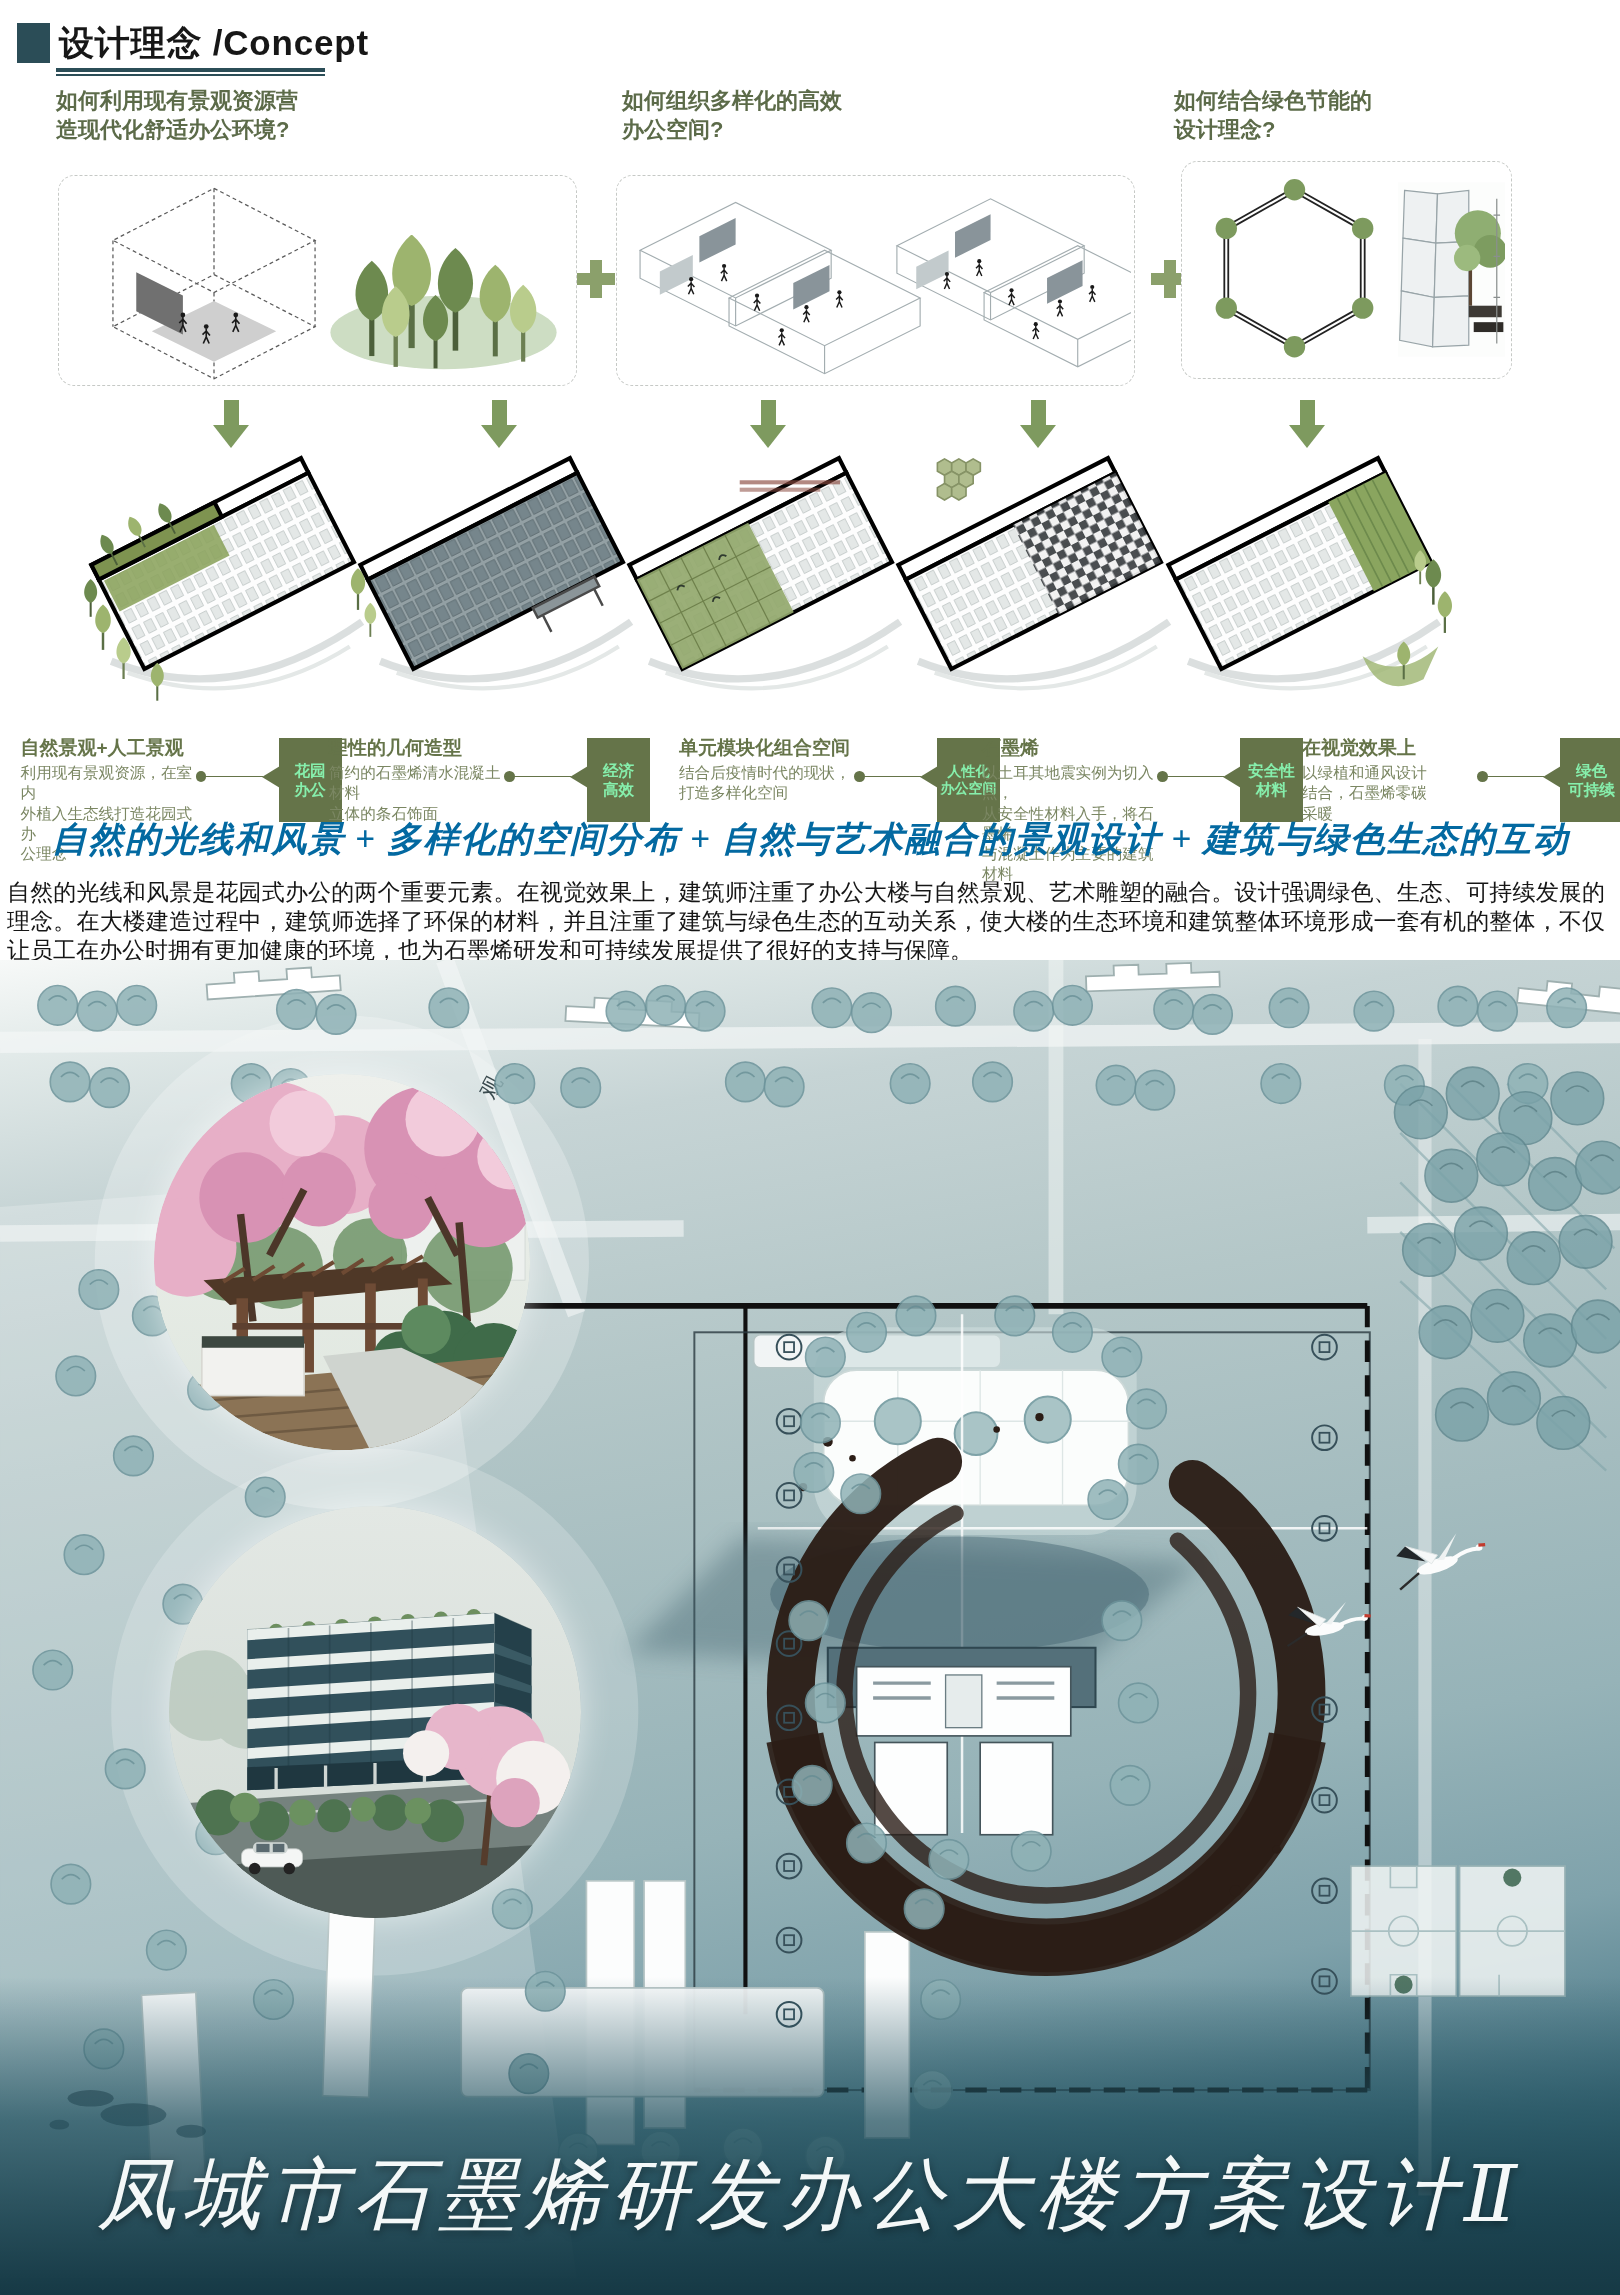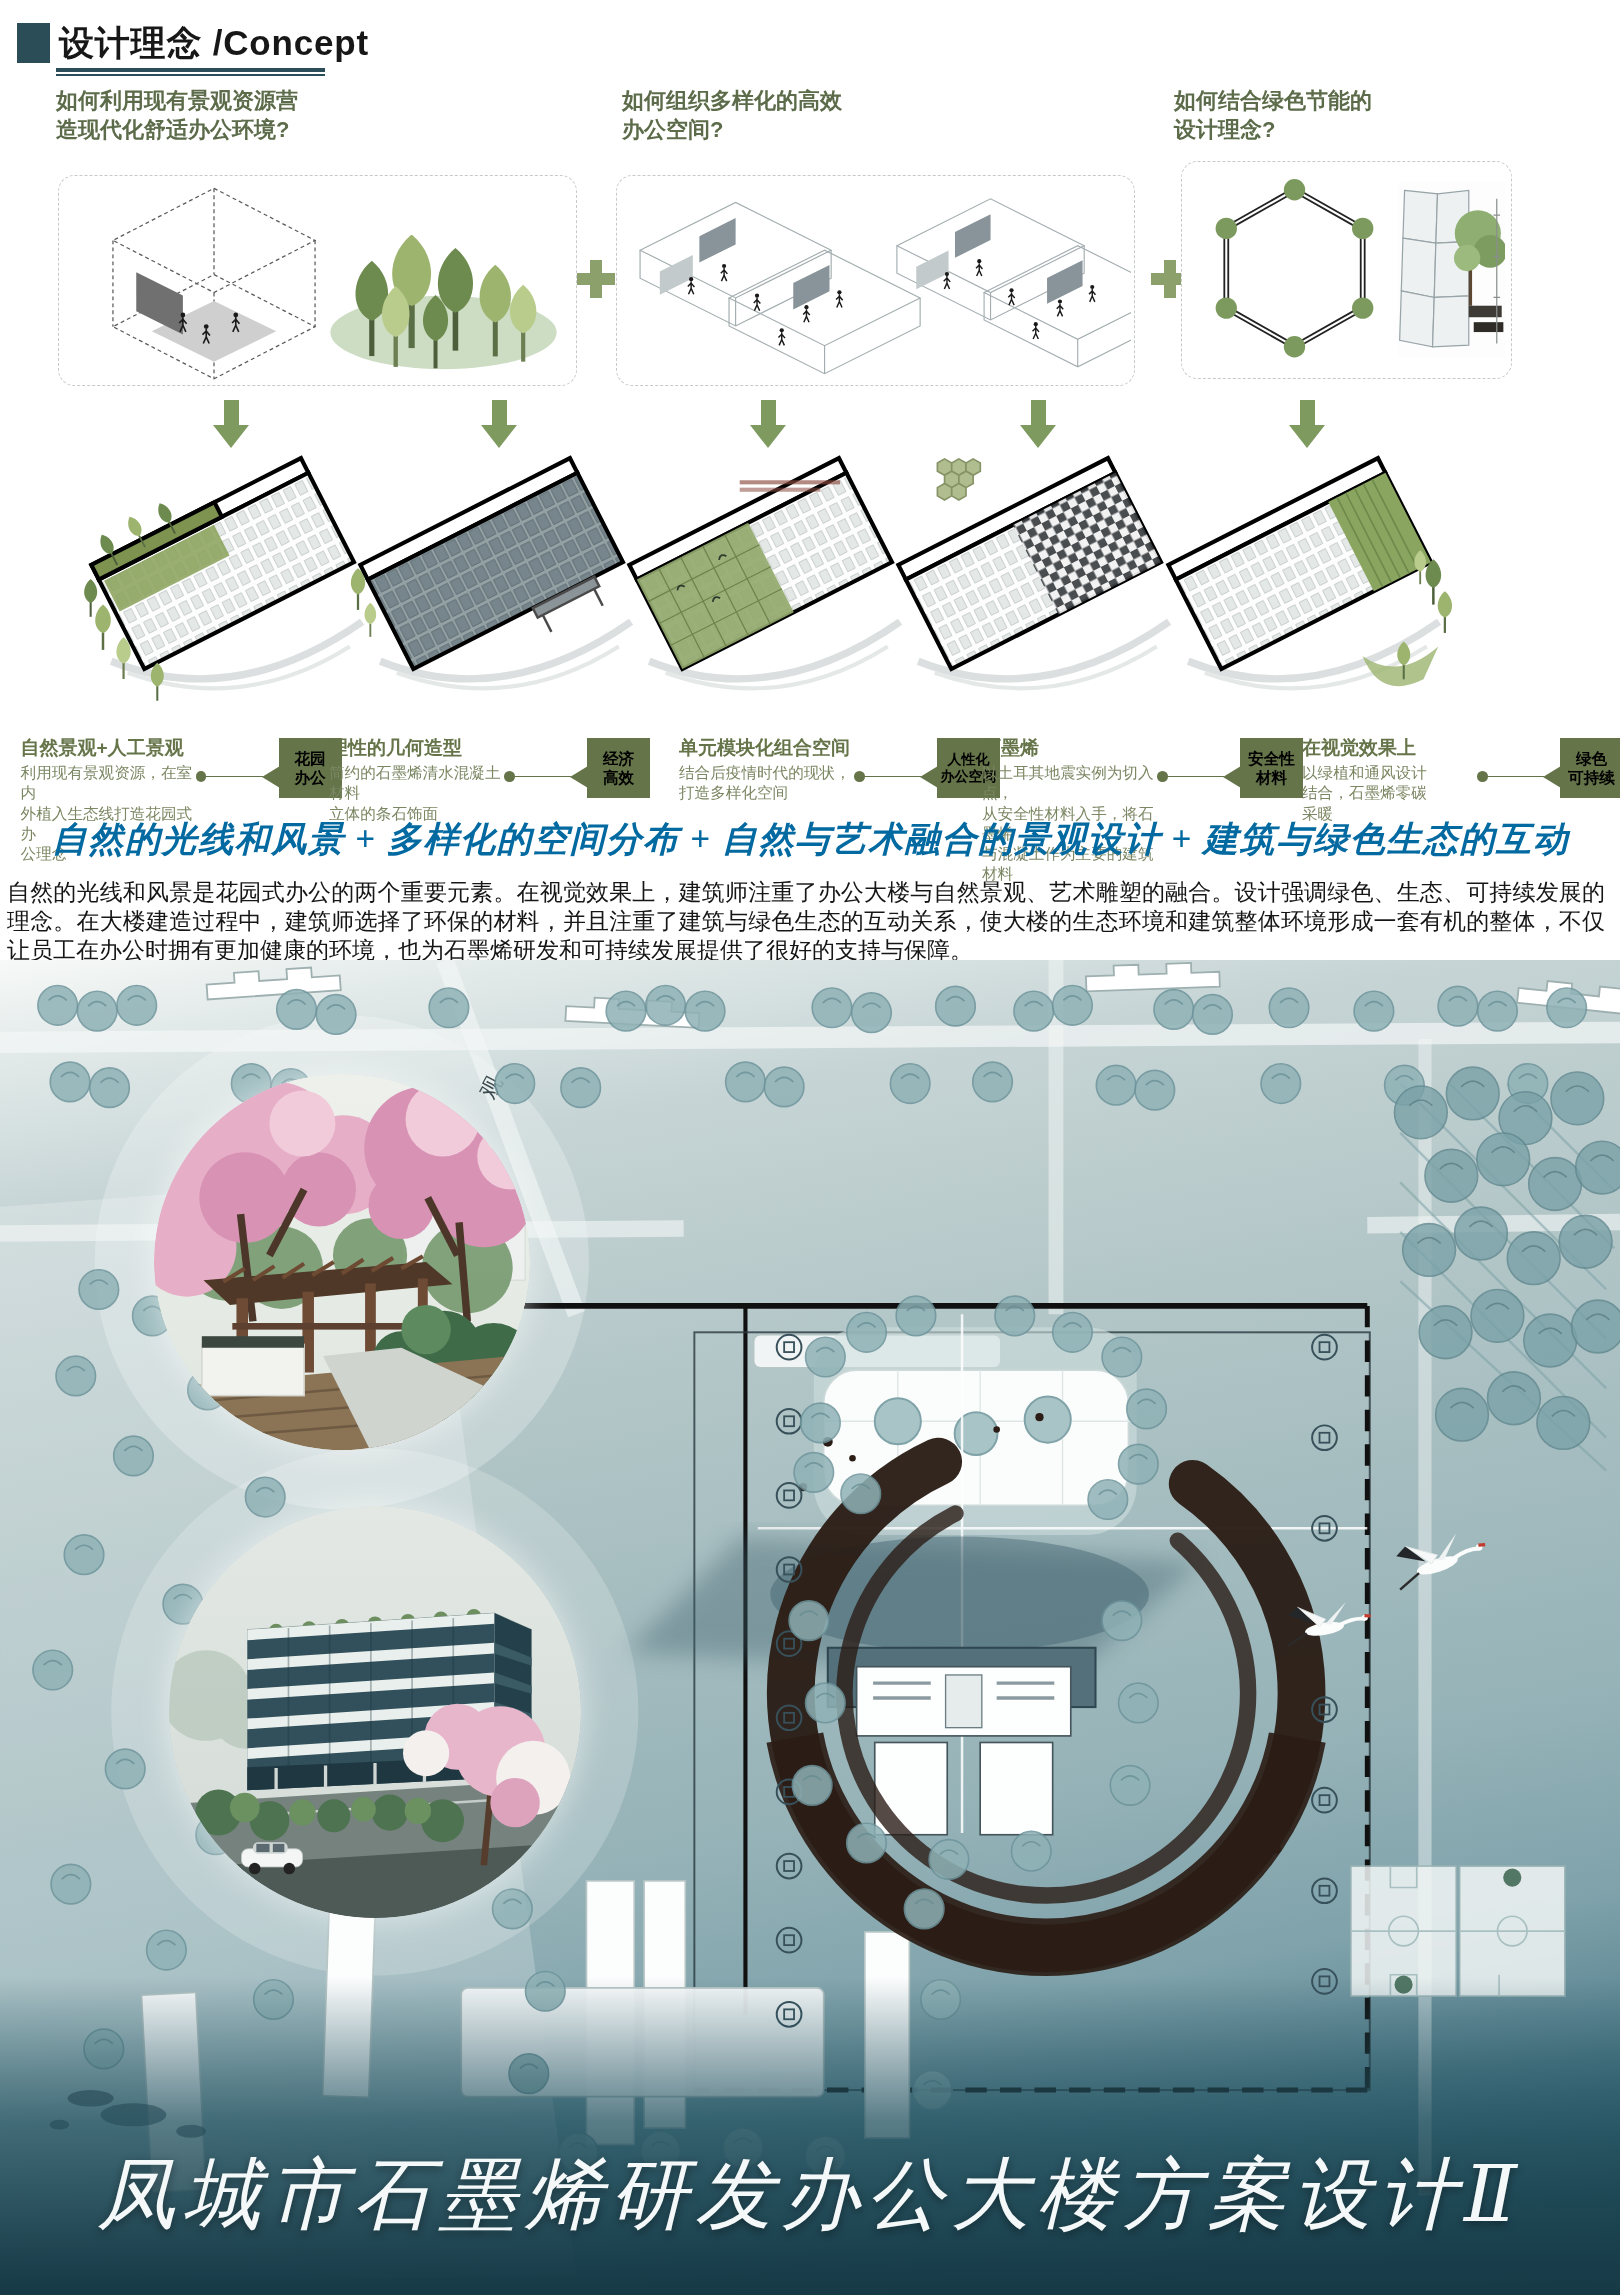--- a/index.html
+++ b/index.html
@@ -24,21 +24,21 @@
   .bld{position:absolute;top:449px;width:305px;height:255px;}
   .swoosh{fill:none;stroke:#d7dcdb;stroke-width:9;opacity:.9;}
   .swoosh2{fill:none;stroke:#e4e8e7;stroke-width:5;}
   
   .grp{position:absolute;top:705px;width:320px;height:91px;margin-top:30px;}
   .grp-h{position:absolute;left:0;top:0;width:177px;font-size:19px;font-weight:bold;color:#657449;}
   .grp-b{position:absolute;left:0;top:28px;width:185px;font-size:15.6px;line-height:1.3;color:#7b8763;font-family:"Liberation Serif",serif;white-space:pre-line;}
   .dot{position:absolute;left:175px;top:36px;width:10.7px;height:10.7px;border-radius:50%;background:#657449;}
   .cline{position:absolute;left:184px;top:41px;width:58px;height:1.2px;background:#657449;}
   .tri{position:absolute;left:241px;top:30.5px;width:0;height:0;border-top:11.5px solid transparent;border-bottom:11.5px solid transparent;border-right:18px solid #657449;}
-  .badge{position:absolute;left:258px;top:3.3px;width:63px;height:60px;background:#657449;color:#000000;display:flex;align-items:center;justify-content:center;text-align:center;font-size:15.6px;font-weight:bold;line-height:1.22;white-space:pre-line;}
+  .badge{position:absolute;left:258px;top:3.3px;width:63px;height:84px;background:#657449;color:#86efac;display:flex;align-items:center;justify-content:center;text-align:center;font-size:15.6px;font-weight:bold;line-height:1.22;white-space:pre-line;}
   
   .formula{position:absolute;left:0;top:816px;width:1621px;text-align:center;font-size:35px;font-weight:bold;font-style:italic;color:#0369a1;font-family:"Liberation Serif",serif;letter-spacing:1.6px;}
   .para{position:absolute;left:7px;top:838px;width:1598px;font-size:23px;line-height:1.27;color:#161616;text-align:justify;font-weight:500;margin-top:40px;}
   
   .plan{position:absolute;left:0;top:960px;width:1621px;height:1336px;
     background:linear-gradient(170deg,#f7f9f8 0%,#e2eae9 6%,#c6d4d5 16%,#b4c7c8 32%,#a4bcbf 48%,#96b3b8 62%,#7fa2ab 75%,#517d8b 86%,#2b5564 94%,#1b414f 100%);}
   .plan svg{position:absolute;left:0;top:0;}
   .inset{position:absolute;border-radius:50%;box-shadow:0 0 33px rgba(255,255,255,.55);}
   .fade{position:absolute;left:0;top:1977px;width:1621px;height:319px;background:linear-gradient(180deg,rgba(35,82,96,0) 0%,rgba(35,82,96,.75) 45%,#163945 100%);z-index:5;}
   .ftitle{position:absolute;left:25px;top:2143px;width:1572px;z-index:6;color:#f4f8f8;font-size:78px;font-style:italic;font-family:"DejaVu Serif",serif;letter-spacing:7.4px;text-align:center;text-shadow:0 2.5px 8.2px rgba(0,0,0,.4);}

